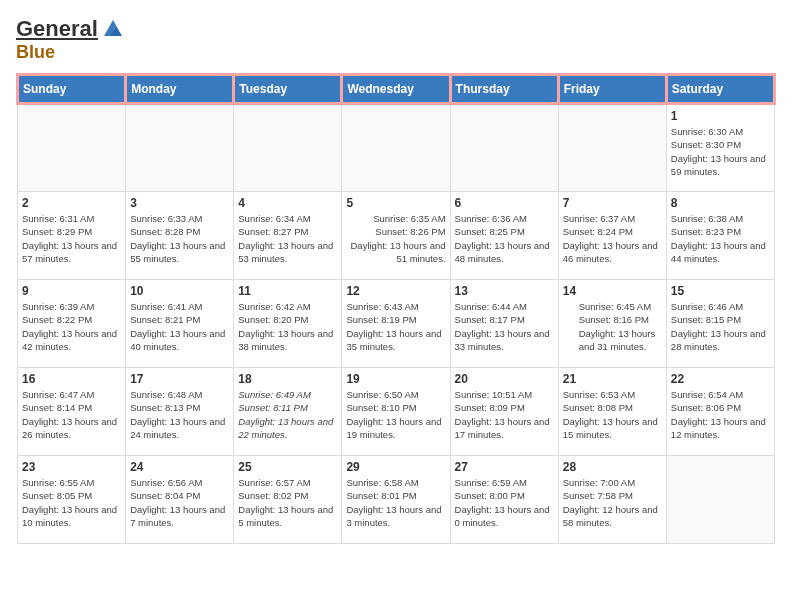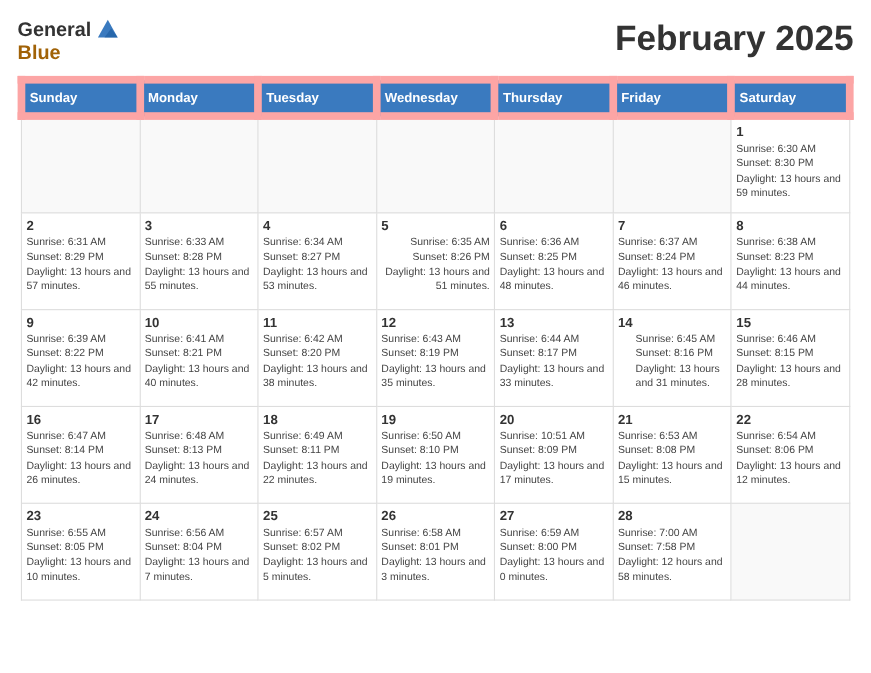--- a/index.html
+++ b/index.html
@@ -43,21 +43,21 @@
       border-collapse: collapse;
       table-layout: fixed;
     }
     thead tr th {
       background-color: #3a7abf;
       color: #fff;
       font-size: 12px;
       font-weight: bold;
       padding: 6px 4px;
       text-align: left;
-      border: 7px solid #fca5a5;
+      border: 3px solid #fca5a5;
     }
     tbody tr {
       border-bottom: 1px solid #ccc;
     }
     tbody td {
       border: 1px solid #ddd;
       vertical-align: top;
       padding: 4px 4px;
       font-size: 10px;
       color: #333;
@@ -77,32 +77,31 @@
     .empty-cell {
       background: #f9f9f9;
     }
   </style>
 </head>
 <body>
 
 <div class="header-area">
   <div class="logo">
     <div class="logo-row">
-      <span style="font-size:18px;font-weight:bold;color:#333;">General</span>
+      <span style="font-size:22px;font-weight:bold;color:#333;text-decoration:underline;">General</span>
       <svg width="22" height="22" viewBox="0 0 22 22">
         <polygon points="11,2 20,18 2,18" fill="#3a7abf"></polygon>
         <polygon points="14,10 20,18 8,18" fill="#1a5a9f" opacity="0.6"></polygon>
       </svg>
     </div>
     <div>
       <span style="font-size:18px;font-weight:bold;color:#a16207;">Blue</span>
     </div>
   </div>
   <div class="title-area">
-    <div class="calendar-title">February 2025</div>
   </div>
 </div>
 
 <table>
   <thead>
     <tr>
     <th>Sunday</th>
         <th>Monday</th>
         <th>Tuesday</th>
         <th>Wednesday</th>
@@ -222,21 +221,21 @@
 Daylight: 13 hours and 26 minutes.</div>
         </td>
         <td>
           <span class="day-number">17</span>
           <div class="day-info" style="white-space: pre-line;">Sunrise: 6:48 AM
 Sunset: 8:13 PM
 Daylight: 13 hours and 24 minutes.</div>
         </td>
         <td>
           <span class="day-number">18</span>
-          <div class="day-info" style="white-space: pre-line;">Sunrise: 6:49 AM
+          <div class="day-info" style="white-space: pre-line; font-style: italic;">Sunrise: 6:49 AM
 Sunset: 8:11 PM
 Daylight: 13 hours and 22 minutes.</div>
         </td>
         <td>
           <span class="day-number">19</span>
           <div class="day-info" style="white-space: pre-line;">Sunrise: 6:50 AM
 Sunset: 8:10 PM
 Daylight: 13 hours and 19 minutes.</div>
         </td>
         <td>
@@ -271,21 +270,21 @@
 Sunset: 8:04 PM
 Daylight: 13 hours and 7 minutes.</div>
         </td>
         <td>
           <span class="day-number">25</span>
           <div class="day-info" style="white-space: pre-line;">Sunrise: 6:57 AM
 Sunset: 8:02 PM
 Daylight: 13 hours and 5 minutes.</div>
         </td>
         <td>
-          <span class="day-number">26</span>
+          <span class="day-number">29</span>
           <div class="day-info" style="white-space: pre-line;">Sunrise: 6:58 AM
 Sunset: 8:01 PM
 Daylight: 13 hours and 3 minutes.</div>
         </td>
         <td>
           <span class="day-number">27</span>
           <div class="day-info" style="white-space: pre-line;">Sunrise: 6:59 AM
 Sunset: 8:00 PM
 Daylight: 13 hours and 0 minutes.</div>
         </td>

